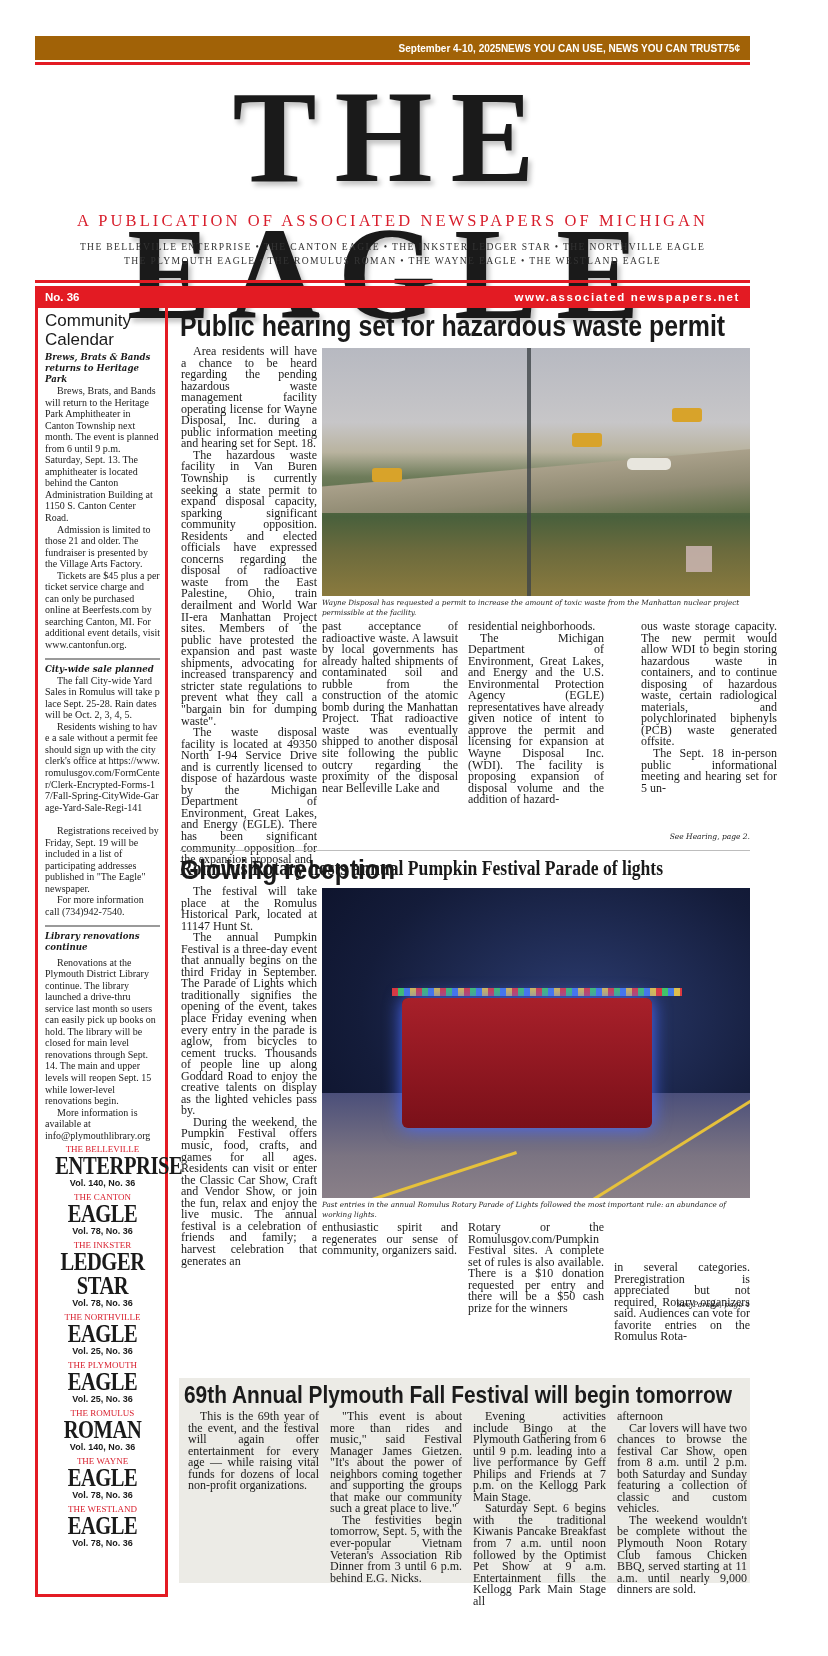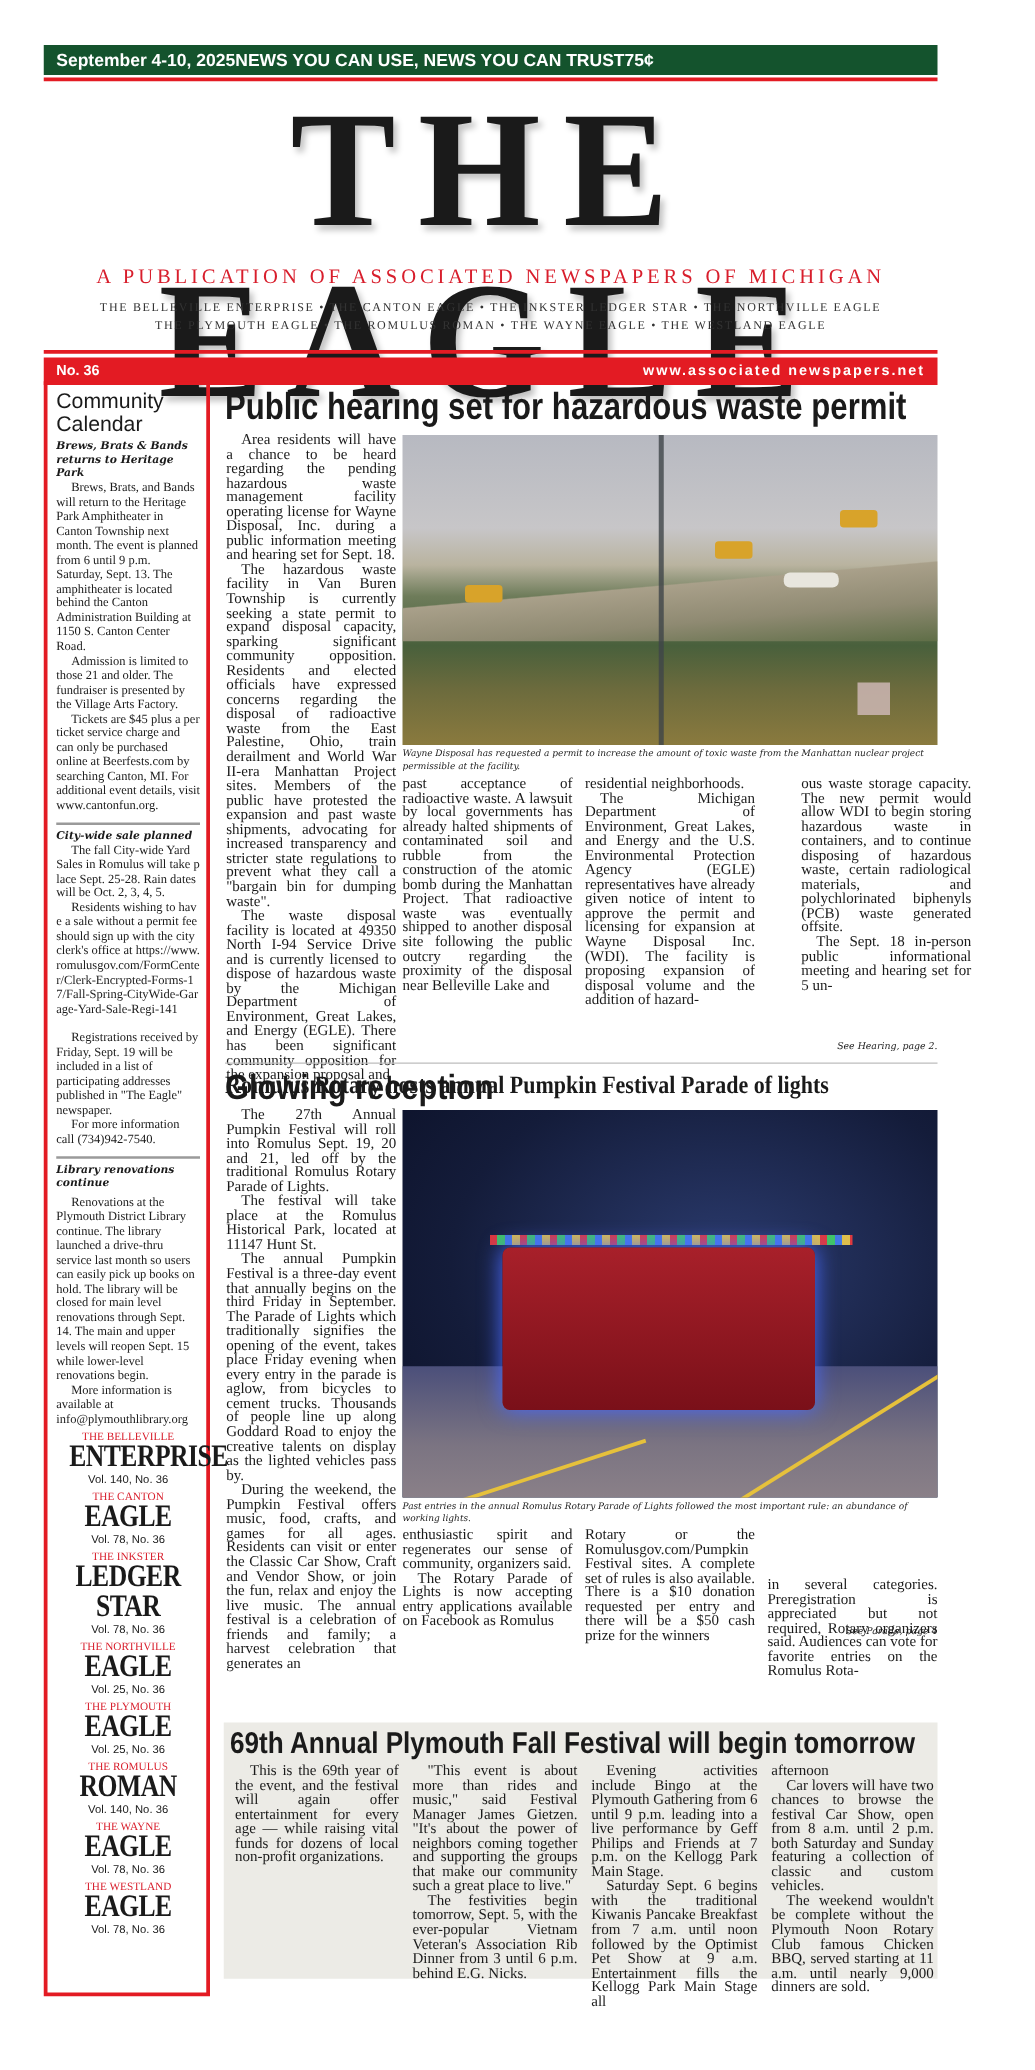--- a/index.html
+++ b/index.html
@@ -1,21 +1,21 @@
 <!DOCTYPE html>
 <html><head>
 <meta charset="utf-8">
 <style>
   * { box-sizing: border-box; margin: 0; padding: 0; }
   html, body { width: 828px; height: 1656px; background: #ffffff; overflow: hidden; }
   body { position: relative; font-family: "DejaVu Serif", serif; color: #1a1a1a; }
 
-  .topbar { position: absolute; left: 35px; top: 36px; width: 715px; height: 24px; background: #14532d;
-    display: flex; align-items: center; justify-content: flex-start; padding: 0 10px;
-    color: #fff; font-family: "Liberation Sans", sans-serif; font-weight: bold; font-size: 14px; }
+  .topbar { position: absolute; left: 35px; top: 36px; width: 715px; height: 24px; background: #a16207;
+    display: flex; align-items: center; justify-content: flex-end; padding: 0 10px;
+    color: #fff; font-family: "Liberation Sans", sans-serif; font-weight: bold; font-size: 10px; }
   .topbar-rule { position: absolute; left: 35px; top: 62px; width: 715px; height: 3px; background: #e31b23; }
 
   .masthead { position: absolute; left: 35px; top: 72px; width: 715px; height: 130px; text-align: center;
     font-family: "Liberation Serif", serif; font-weight: bold; font-size: 126px; line-height: 130px;
     letter-spacing: 18px; color: #1a1a1a; transform: scaleY(1.05); text-shadow: 3px 4px 5px rgba(0,0,0,0.25); }
   .tagline { position: absolute; left: 35px; top: 211px; width: 715px; text-align: center;
     font-family: "Liberation Serif", serif; color: #d81e2c; font-size: 16.5px; letter-spacing: 3.1px; }
   .papers { position: absolute; left: 35px; top: 240px; width: 715px; text-align: center;
     font-family: "Liberation Serif", serif; font-size: 9.6px; letter-spacing: 1.35px; line-height: 14px; color: #333; }
 
@@ -28,21 +28,21 @@
   
   .sidebar { position: absolute; left: 35px; top: 305px; width: 133px; height: 1292px; border: 3px solid #e31b23; padding: 3px 5px 0 7px; }
   .cal-title { font-family: "Liberation Sans", sans-serif; font-size: 17px; line-height: 19px; color: #1a1a1a; }
   .cal-head { font-family: "DejaVu Serif", serif; font-style: italic; font-weight: bold; font-size: 8.6px; line-height: 11px; margin-top: 3px; }
   .cal-body { font-family: "Liberation Serif", serif; font-size: 10px; line-height: 11.55px; }
   .cal-body p { text-indent: 12px; }
   .cal-div { border-top: 2px solid #9a9a9a; margin: 7px 0 4px 0; }
   .mini-logo { text-align: center; margin-top: 4px; }
   .mini-logo .sub { font-family: "Liberation Serif", serif; color: #d81e2c; font-size: 9px; line-height: 9px; }
   .mini-logo .name { font-family: "Liberation Serif", serif; font-weight: bold; font-size: 25px; line-height: 24px; letter-spacing: -0.5px; transform: scaleX(0.82); }
-  .mini-logo .vol { font-family: "Liberation Sans", sans-serif; font-weight: normal; font-size: 9px; line-height: 11px; }
+  .mini-logo .vol { font-family: "Liberation Sans", sans-serif; font-weight: bold; font-size: 9px; line-height: 11px; }
 
   
   .headline { position: absolute; font-family: "Liberation Sans", sans-serif; font-weight: bold; color: #1a1a1a; transform-origin: left top; }
   .col { position: absolute; font-family: "Liberation Serif", serif; font-size: 12px; line-height: 11.55px; text-align: justify; hyphens: auto; }
   .col p { text-indent: 12px; }
   .caption { position: absolute; font-family: "DejaVu Serif", serif; font-style: italic; font-size: 7.2px; line-height: 9.5px; color: #222; }
   .jump { position: absolute; font-family: "DejaVu Serif", serif; font-style: italic; font-size: 7.5px; text-align: right; }
   .hr { position: absolute; height: 1px; background: #bdbdbd; }
 
   .photo1 { position: absolute; left: 322px; top: 348px; width: 428px; height: 248px; overflow: hidden;
@@ -186,38 +186,36 @@
 <div class="jump" style="left:614px; top:832px; width:136px;">See Hearing, page 2.</div>
 
 <div class="hr" style="left:180px; top:850px; width:570px;"></div>
 
 <div class="headline" style="left:180px; top:855px; font-size:28px; line-height:30px; transform:scaleX(0.88); white-space:nowrap;">Glowing reception</div>
 <div style="position:absolute; left:180px; top:857px; width:570px; margin-top:0;"></div>
 
 <div style="position:absolute; left:180px; top:883px; font-family:'Liberation Serif',serif; font-weight:bold; font-size:20px; line-height:22px; white-space:nowrap; transform:scaleX(0.88); transform-origin:left top; margin-top:-26px;">Romulus Rotary hosts annual Pumpkin Festival Parade of lights</div>
 
 <div class="col" style="left:181px; top:886px; width:136px;">
-  <p>The 27th Annual Pumpkin Festival will roll into Romulus Sept. 19, 20 and 21, led off by the traditional Romulus Rotary Parade of Lights.</p>
   <p>The festival will take place at the Romulus Historical Park, located at 11147 Hunt St.</p>
   <p>The annual Pumpkin Festival is a three-day event that annually begins on the third Friday in September. The Parade of Lights which traditionally signifies the opening of the event, takes place Friday evening when every entry in the parade is aglow, from bicycles to cement trucks. Thousands of people line up along Goddard Road to enjoy the creative talents on display as the lighted vehicles pass by.</p>
   <p>During the weekend, the Pumpkin Festival offers music, food, crafts, and games for all ages. Residents can visit or enter the Classic Car Show, Craft and Vendor Show, or join the fun, relax and enjoy the live music. The annual festival is a celebration of friends and family; a harvest celebration that generates an</p>
 </div>
 
 <div class="photo2">
   <div class="road"></div>
   <div class="lights"></div>
   <div class="truck"></div>
   <div class="line" style="left:-20px;"></div>
   <div class="line" style="left:230px; bottom:40px; transform:rotate(-32deg);"></div>
 </div>
 <div class="caption" style="left:322px; top:1200px; width:430px;">Past entries in the annual Romulus Rotary Parade of Lights followed the most important rule: an abundance of working lights.</div>
 
 <div class="col" style="left:322px; top:1222px; width:136px;">
   <p style="text-indent:0">enthusiastic spirit and regenerates our sense of community, organizers said.</p>
-  <p>The Rotary Parade of Lights is now accepting entry applications available on Facebook as Romulus</p>
 </div>
 <div class="col" style="left:468px; top:1222px; width:136px;">
   <p style="text-indent:0">Rotary or the Romulusgov.com/Pumpkin Festival sites. A complete set of rules is also available. There is a $10 donation requested per entry and there will be a $50 cash prize for the winners</p>
 </div>
 <div class="col" style="left:614px; top:1222px; width:136px;margin-top:40px;">
   <p style="text-indent:0">in several categories. Preregistration is appreciated but not required, Rotary organizers said. Audiences can vote for favorite entries on the Romulus Rota-</p>
 </div>
 <div class="jump" style="left:614px; top:1300px; width:136px;">See Parade, page 4</div>
 
 <div class="festbox"></div>

